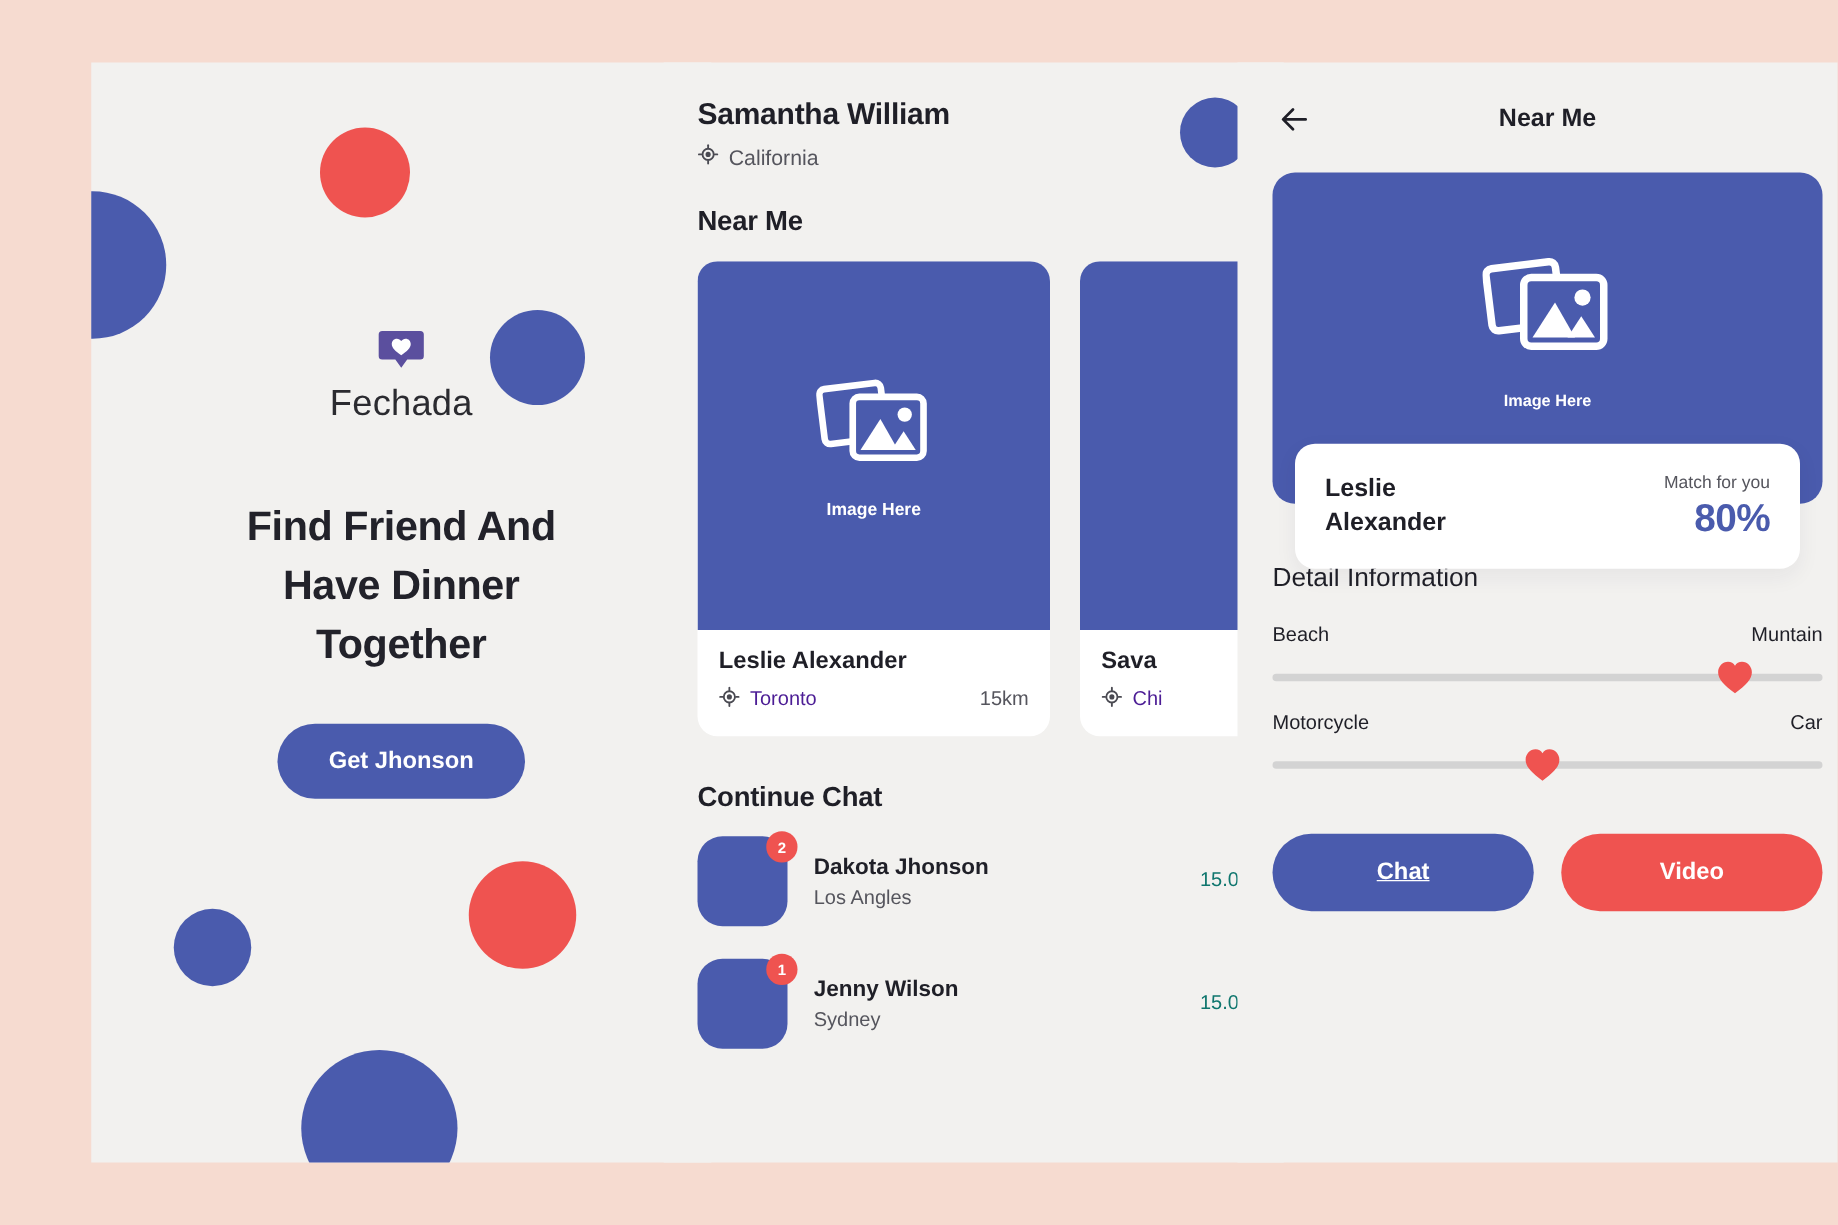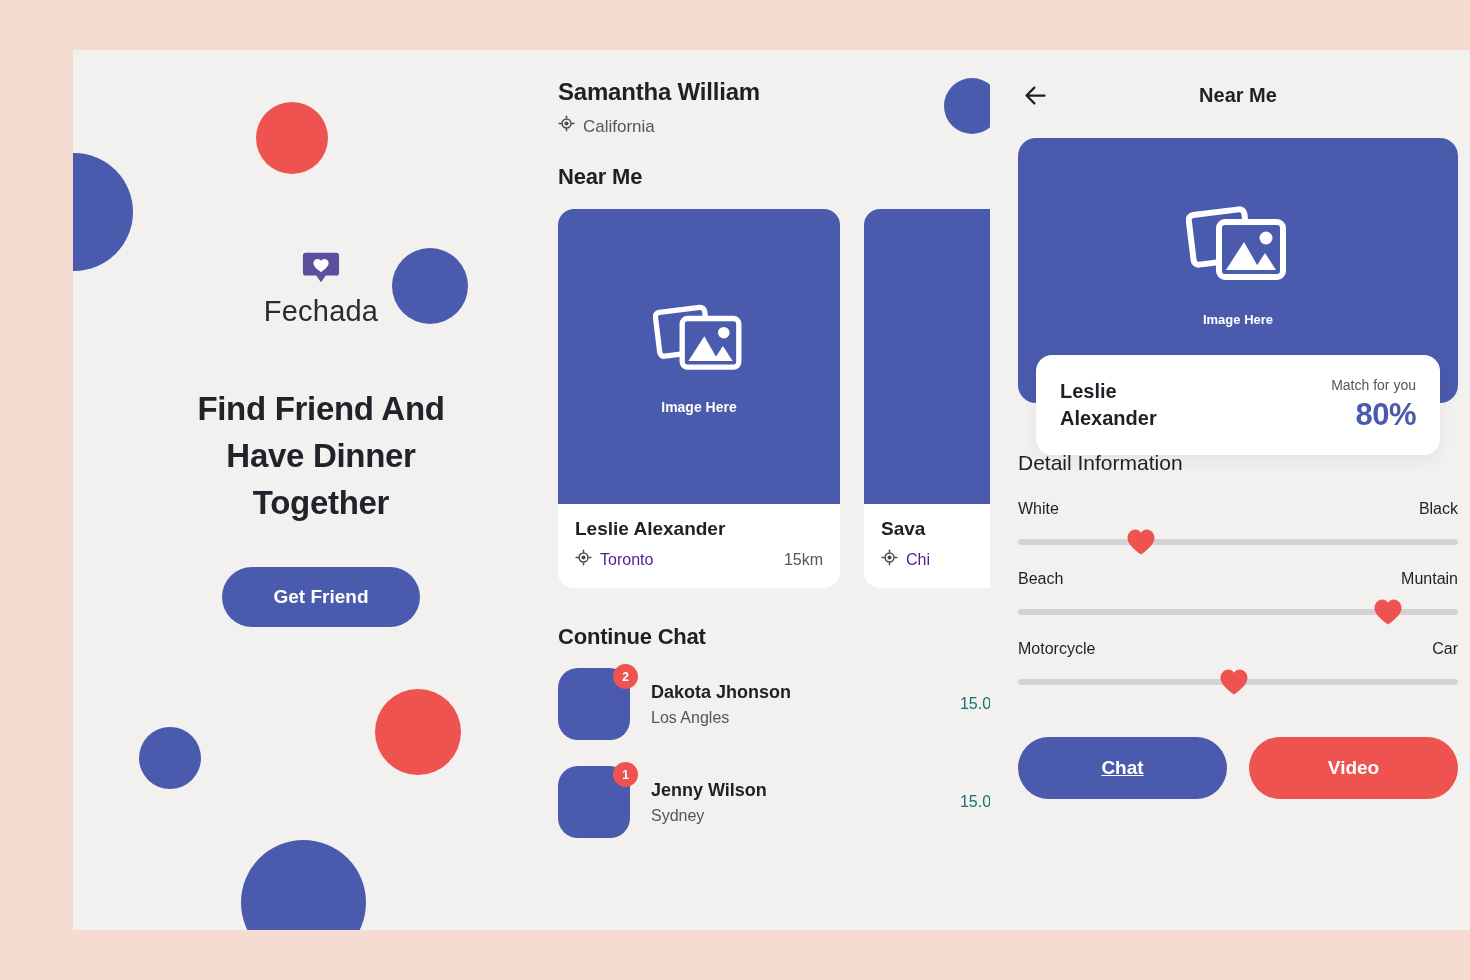--- a/index.html
+++ b/index.html
@@ -24,21 +24,21 @@
   #screen-onboarding { left: 73px; }
   #screen-nearme     { left: 531px; }
   #screen-detail     { left: 990px; }
 
   
   .deco { position: absolute; border-radius: 50%; }
   .deco.blue { background: #4a5bad; }
   .deco.red  { background: #ef5350; }
 
   .onb-center {
-    position: absolute; left: 0; right: 0; top: 0;
+    position: absolute; left: 0; right: 0; top: 12px;
     display: flex; flex-direction: column; align-items: center;
     z-index: 5;
   }
   .logo-mark { margin-top: 198px; width: 38px; height: 38px; }
   .brand-name {
     margin-top: 9px;
     font-size: 29px; font-weight: 400; color: #2b2b30;
     letter-spacing: .2px;
   }
   .headline {
@@ -166,21 +166,21 @@
 
     <div class="onb-center">
       <div class="logo-mark">
         <svg viewBox="0 0 40 40" width="38" height="38">
           <path d="M4 5 h32 a3 3 0 0 1 3 3 v18 a3 3 0 0 1 -3 3 h-11 l-5 7 -5 -7 h-11 a3 3 0 0 1 -3 -3 v-18 a3 3 0 0 1 3 -3 z" fill="#5b4f9e"></path>
           <path d="M20 25.5 c-5 -3.6 -8 -6.4 -8 -9.6 0 -2.5 1.9 -4.4 4.3 -4.4 1.5 0 2.9 .8 3.7 2 .8 -1.2 2.2 -2 3.7 -2 2.4 0 4.3 1.9 4.3 4.4 0 3.2 -3 6 -8 9.6 z" fill="#ffffff"></path>
         </svg>
       </div>
       <div class="brand-name">Fechada</div>
       <h1 class="headline">Find Friend And Have Dinner Together</h1>
-      <button class="btn-primary">Get Friend</button>
+      <button class="btn-primary">Get Jhonson</button>
     </div>
   </section>
 
   <section class="screen" id="screen-nearme">
     <div class="s2-pad">
 
       <div class="s2-head">
         <div>
           <div class="user-name">Samantha William</div>
           <div class="user-loc">
@@ -329,31 +329,20 @@
             <div class="match-pct">80%</div>
           </div>
         </div>
       </div>
 
       <h2 class="detail-title">Detail Information</h2>
 
       <div id="slider-list">
           <div class="slider-block">
       <div class="slider-labels">
-        <span>White</span>
-        <span>Black</span>
-      </div>
-      <div class="slider-track">
-        <span class="slider-thumb" style="left:28%"><svg viewBox="0 0 32 30" width="29" height="27">
-    <path d="M16 29 C6 21.5 1 16.5 1 10.3 C1 5.2 4.9 1 9.8 1 C12.5 1 14.8 2.4 16 4.6 C17.2 2.4 19.5 1 22.2 1 C27.1 1 31 5.2 31 10.3 C31 16.5 26 21.5 16 29 Z" fill="#ef5350"></path>
-  </svg></span>
-      </div>
-          </div>
-          <div class="slider-block">
-      <div class="slider-labels">
         <span>Beach</span>
         <span>Muntain</span>
       </div>
       <div class="slider-track">
         <span class="slider-thumb" style="left:84%"><svg viewBox="0 0 32 30" width="29" height="27">
     <path d="M16 29 C6 21.5 1 16.5 1 10.3 C1 5.2 4.9 1 9.8 1 C12.5 1 14.8 2.4 16 4.6 C17.2 2.4 19.5 1 22.2 1 C27.1 1 31 5.2 31 10.3 C31 16.5 26 21.5 16 29 Z" fill="#ef5350"></path>
   </svg></span>
       </div>
           </div>
           <div class="slider-block">

